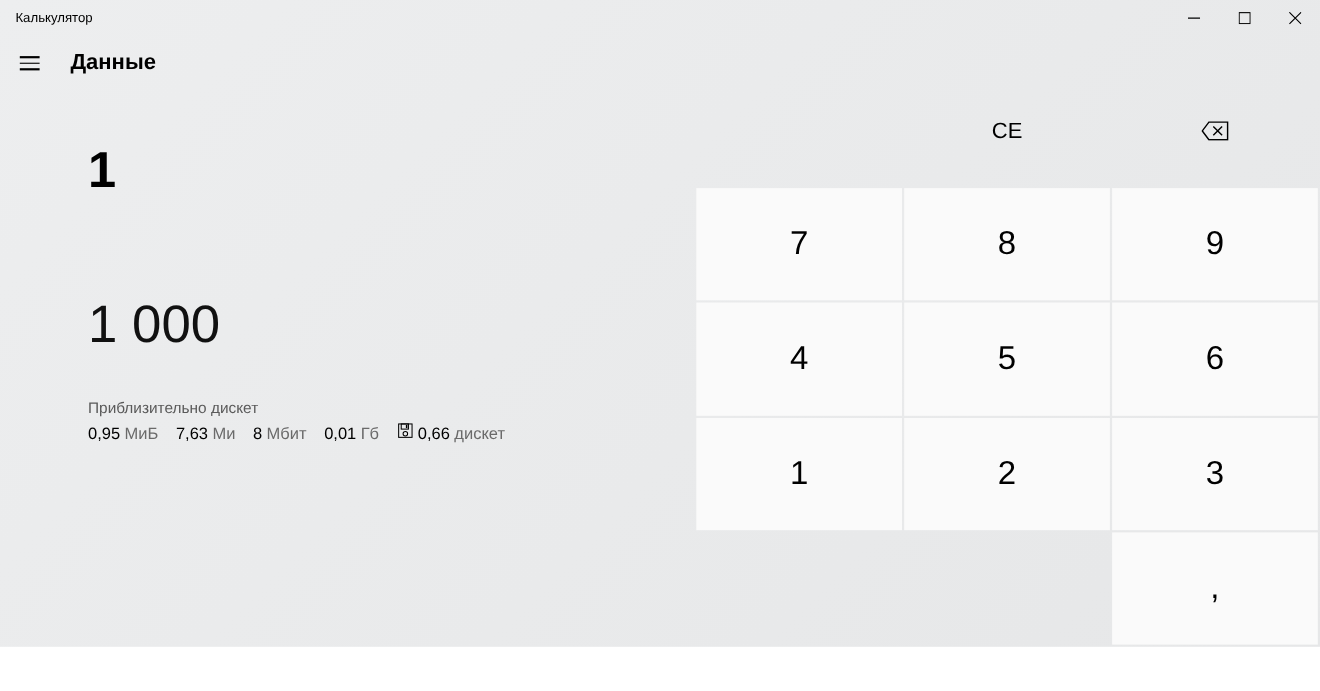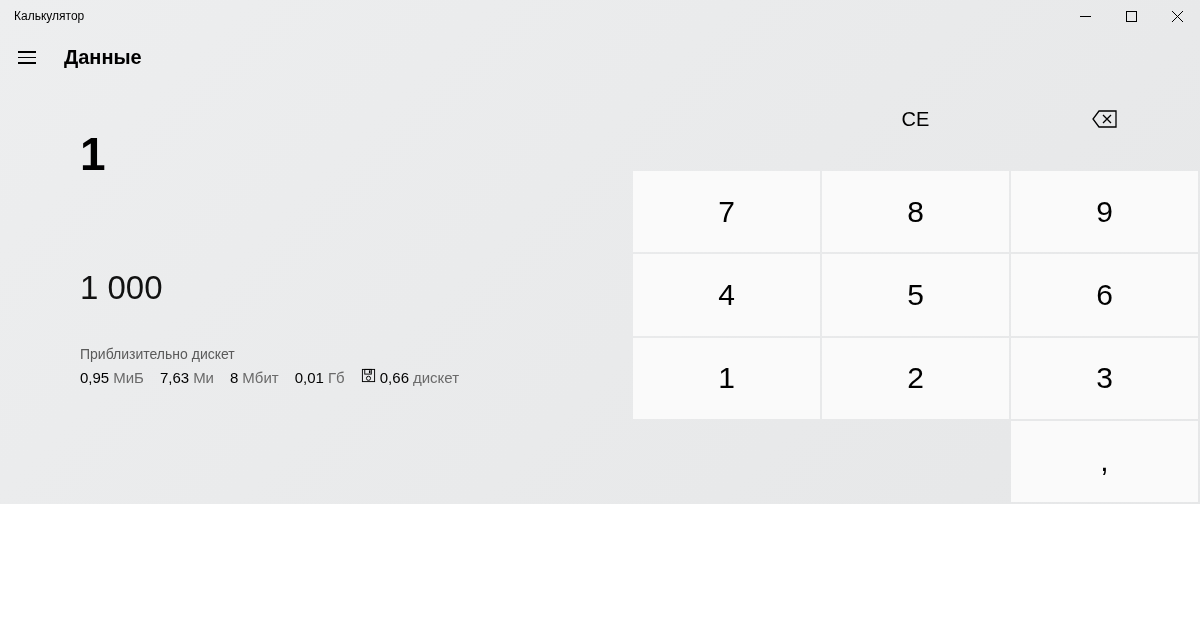--- a/index.html
+++ b/index.html
@@ -1,18 +1,18 @@
 <!DOCTYPE html>
 <html><head>
 <meta charset="utf-8">
 <style>
   * { box-sizing: border-box; margin: 0; padding: 0; font-family: "Segoe UI", Arial, sans-serif; }
   html, body { width: 1200px; height: 628px; overflow: hidden; }
   .window {
-    width: 1200px; height: 504px;
+    width: 1200px; height: 588px;
     background: linear-gradient(135deg, #edeeef 0%, #e6e7e8 100%);
     display: flex; flex-direction: column;
     position: relative;
   }
   .titlebar {
     height: 32px;
     display: flex; align-items: center;
     padding-left: 14px;
     font-size: 12px;
     color: #000;
@@ -46,21 +46,21 @@
   .left-pane {
     width: 605px; flex: 0 0 605px;
     padding: 60px 0 0 80px;
     display: flex; flex-direction: column;
   }
   .value-big {
     font-size: 46px; font-weight: 600; color: #000;
     line-height: 1.1;
   }
   .value-big-light {
-    font-size: 33px; font-weight: 300; color: #111;
+    font-size: 48px; font-weight: 300; color: #111;
     line-height: 1.1;
   }
   .unit-row {
     display: flex; align-items: center; gap: 10px;
     margin-top: 30px;
     font-size: 15px; font-weight: 400; color: #000;
   }
   .unit-row-bold { font-weight: 600; }
   .chev {
     width: 12px; height: 12px;

